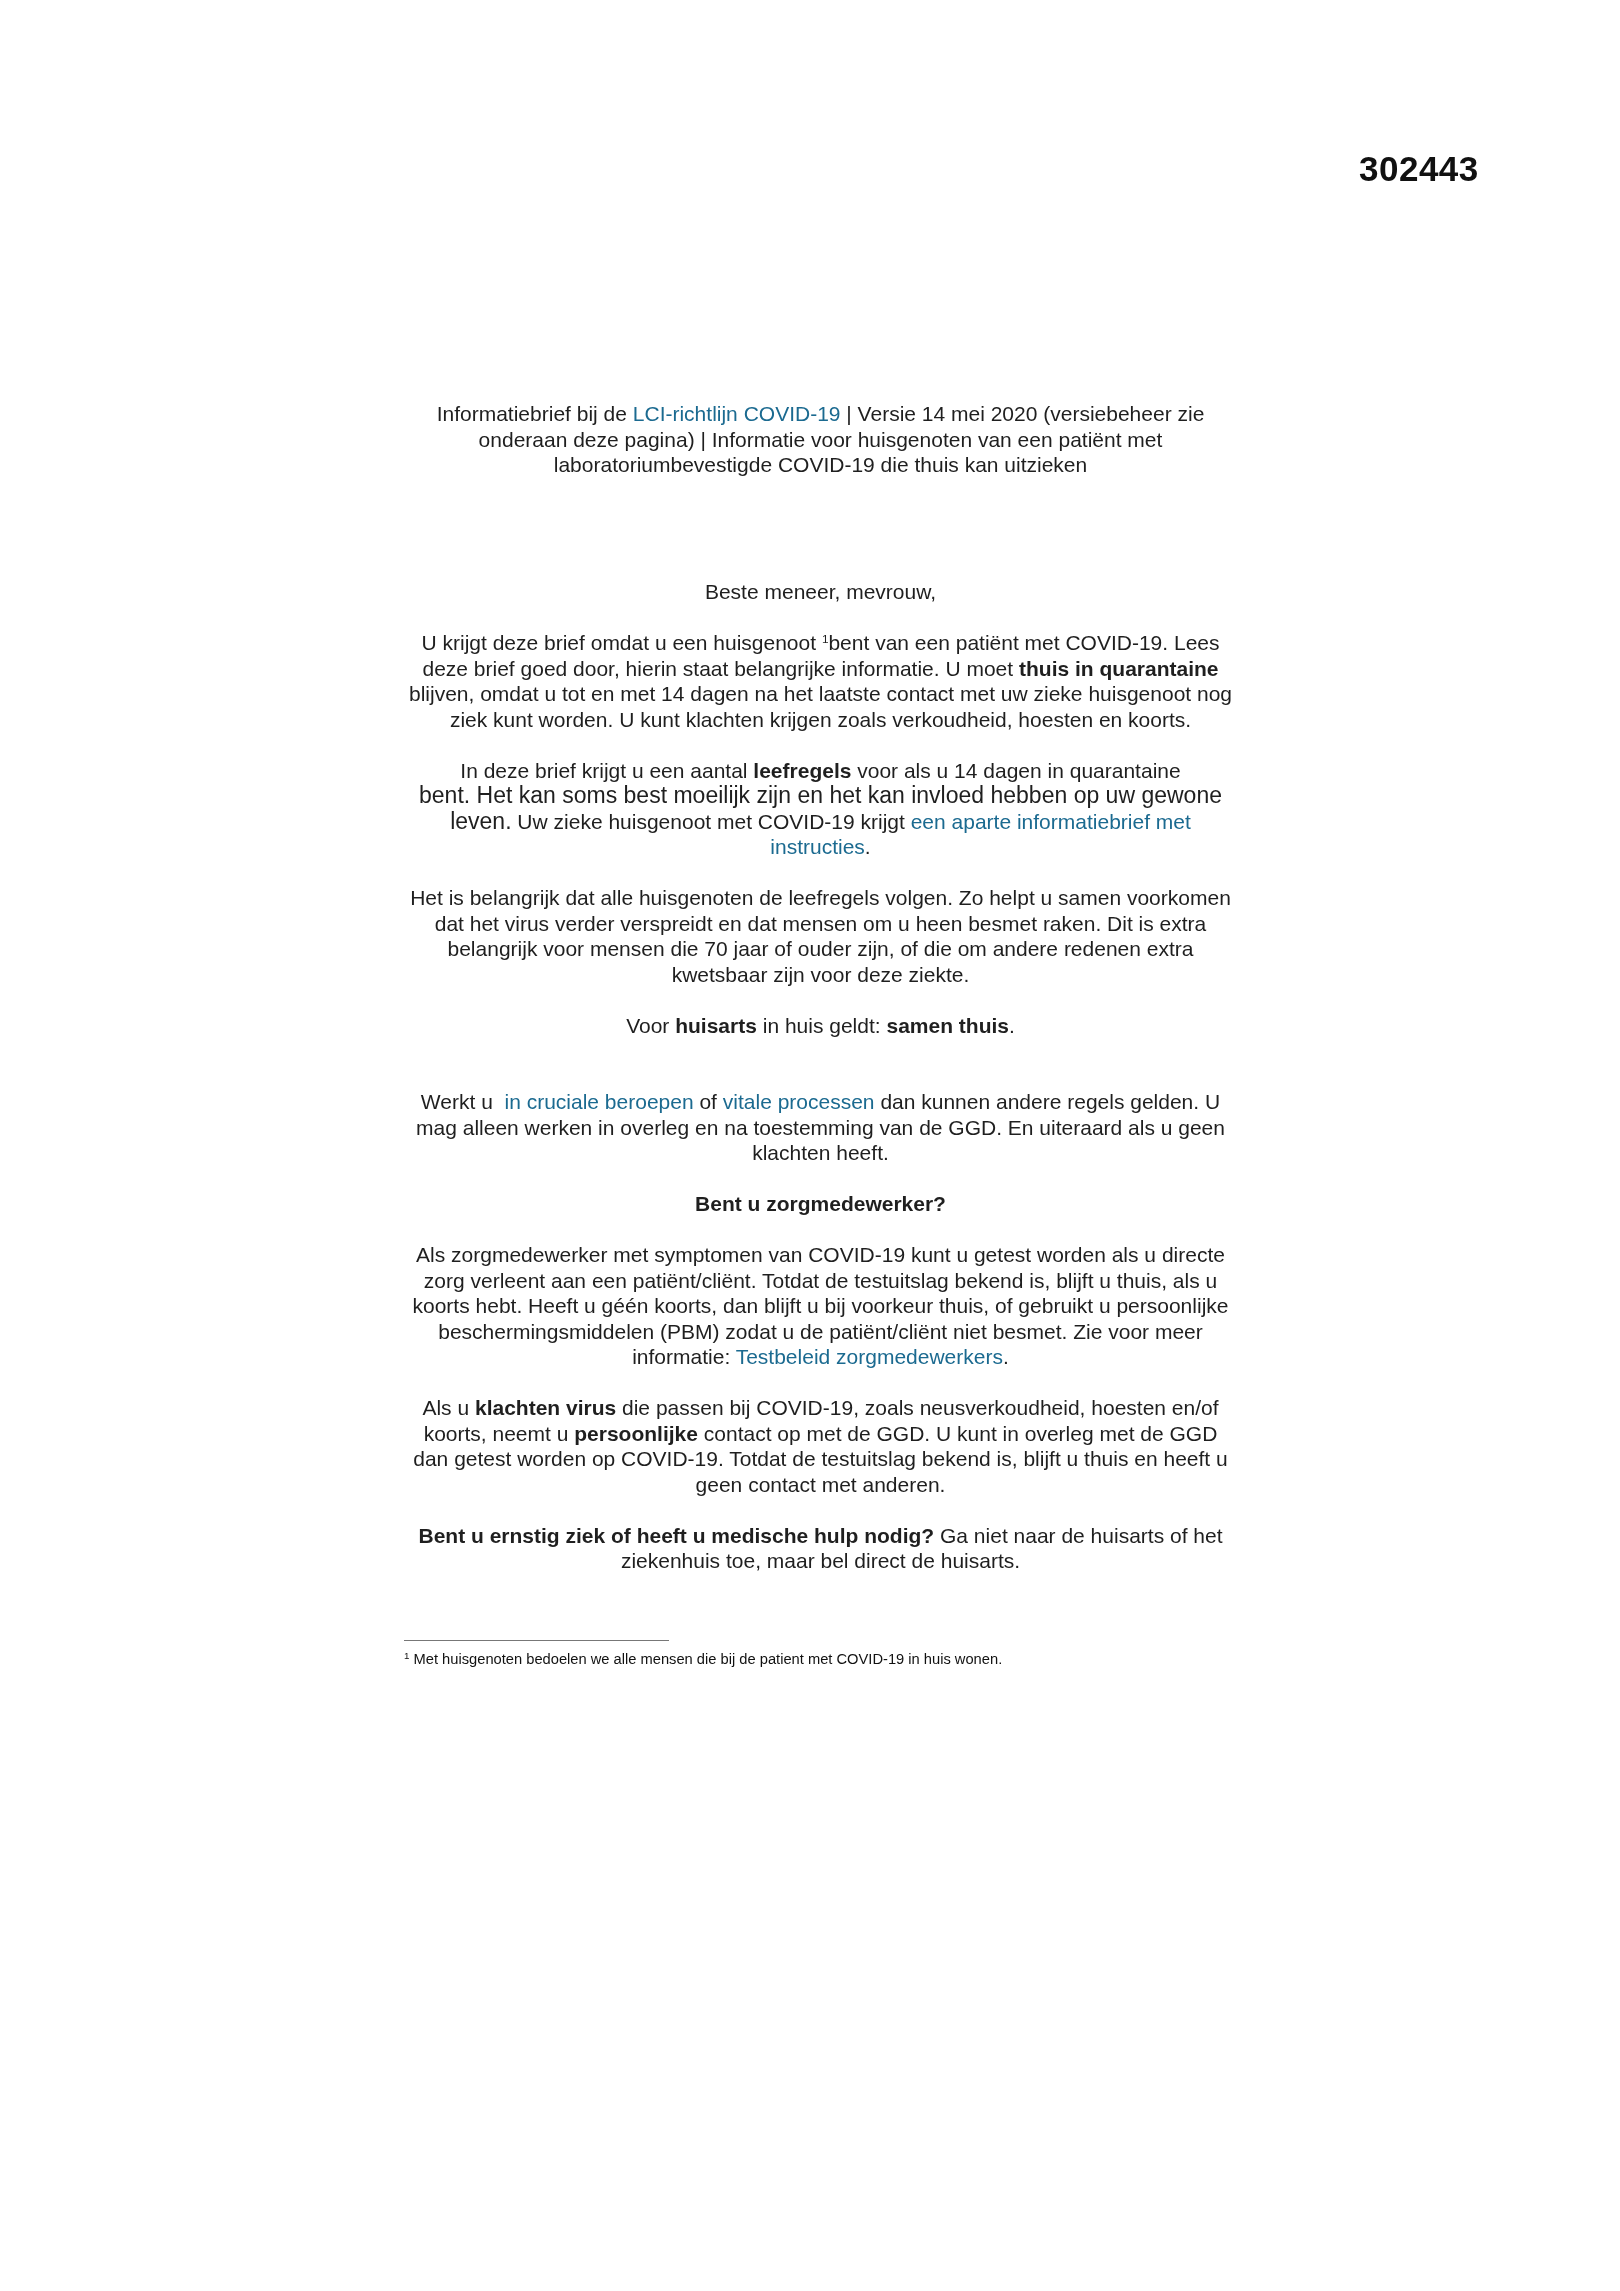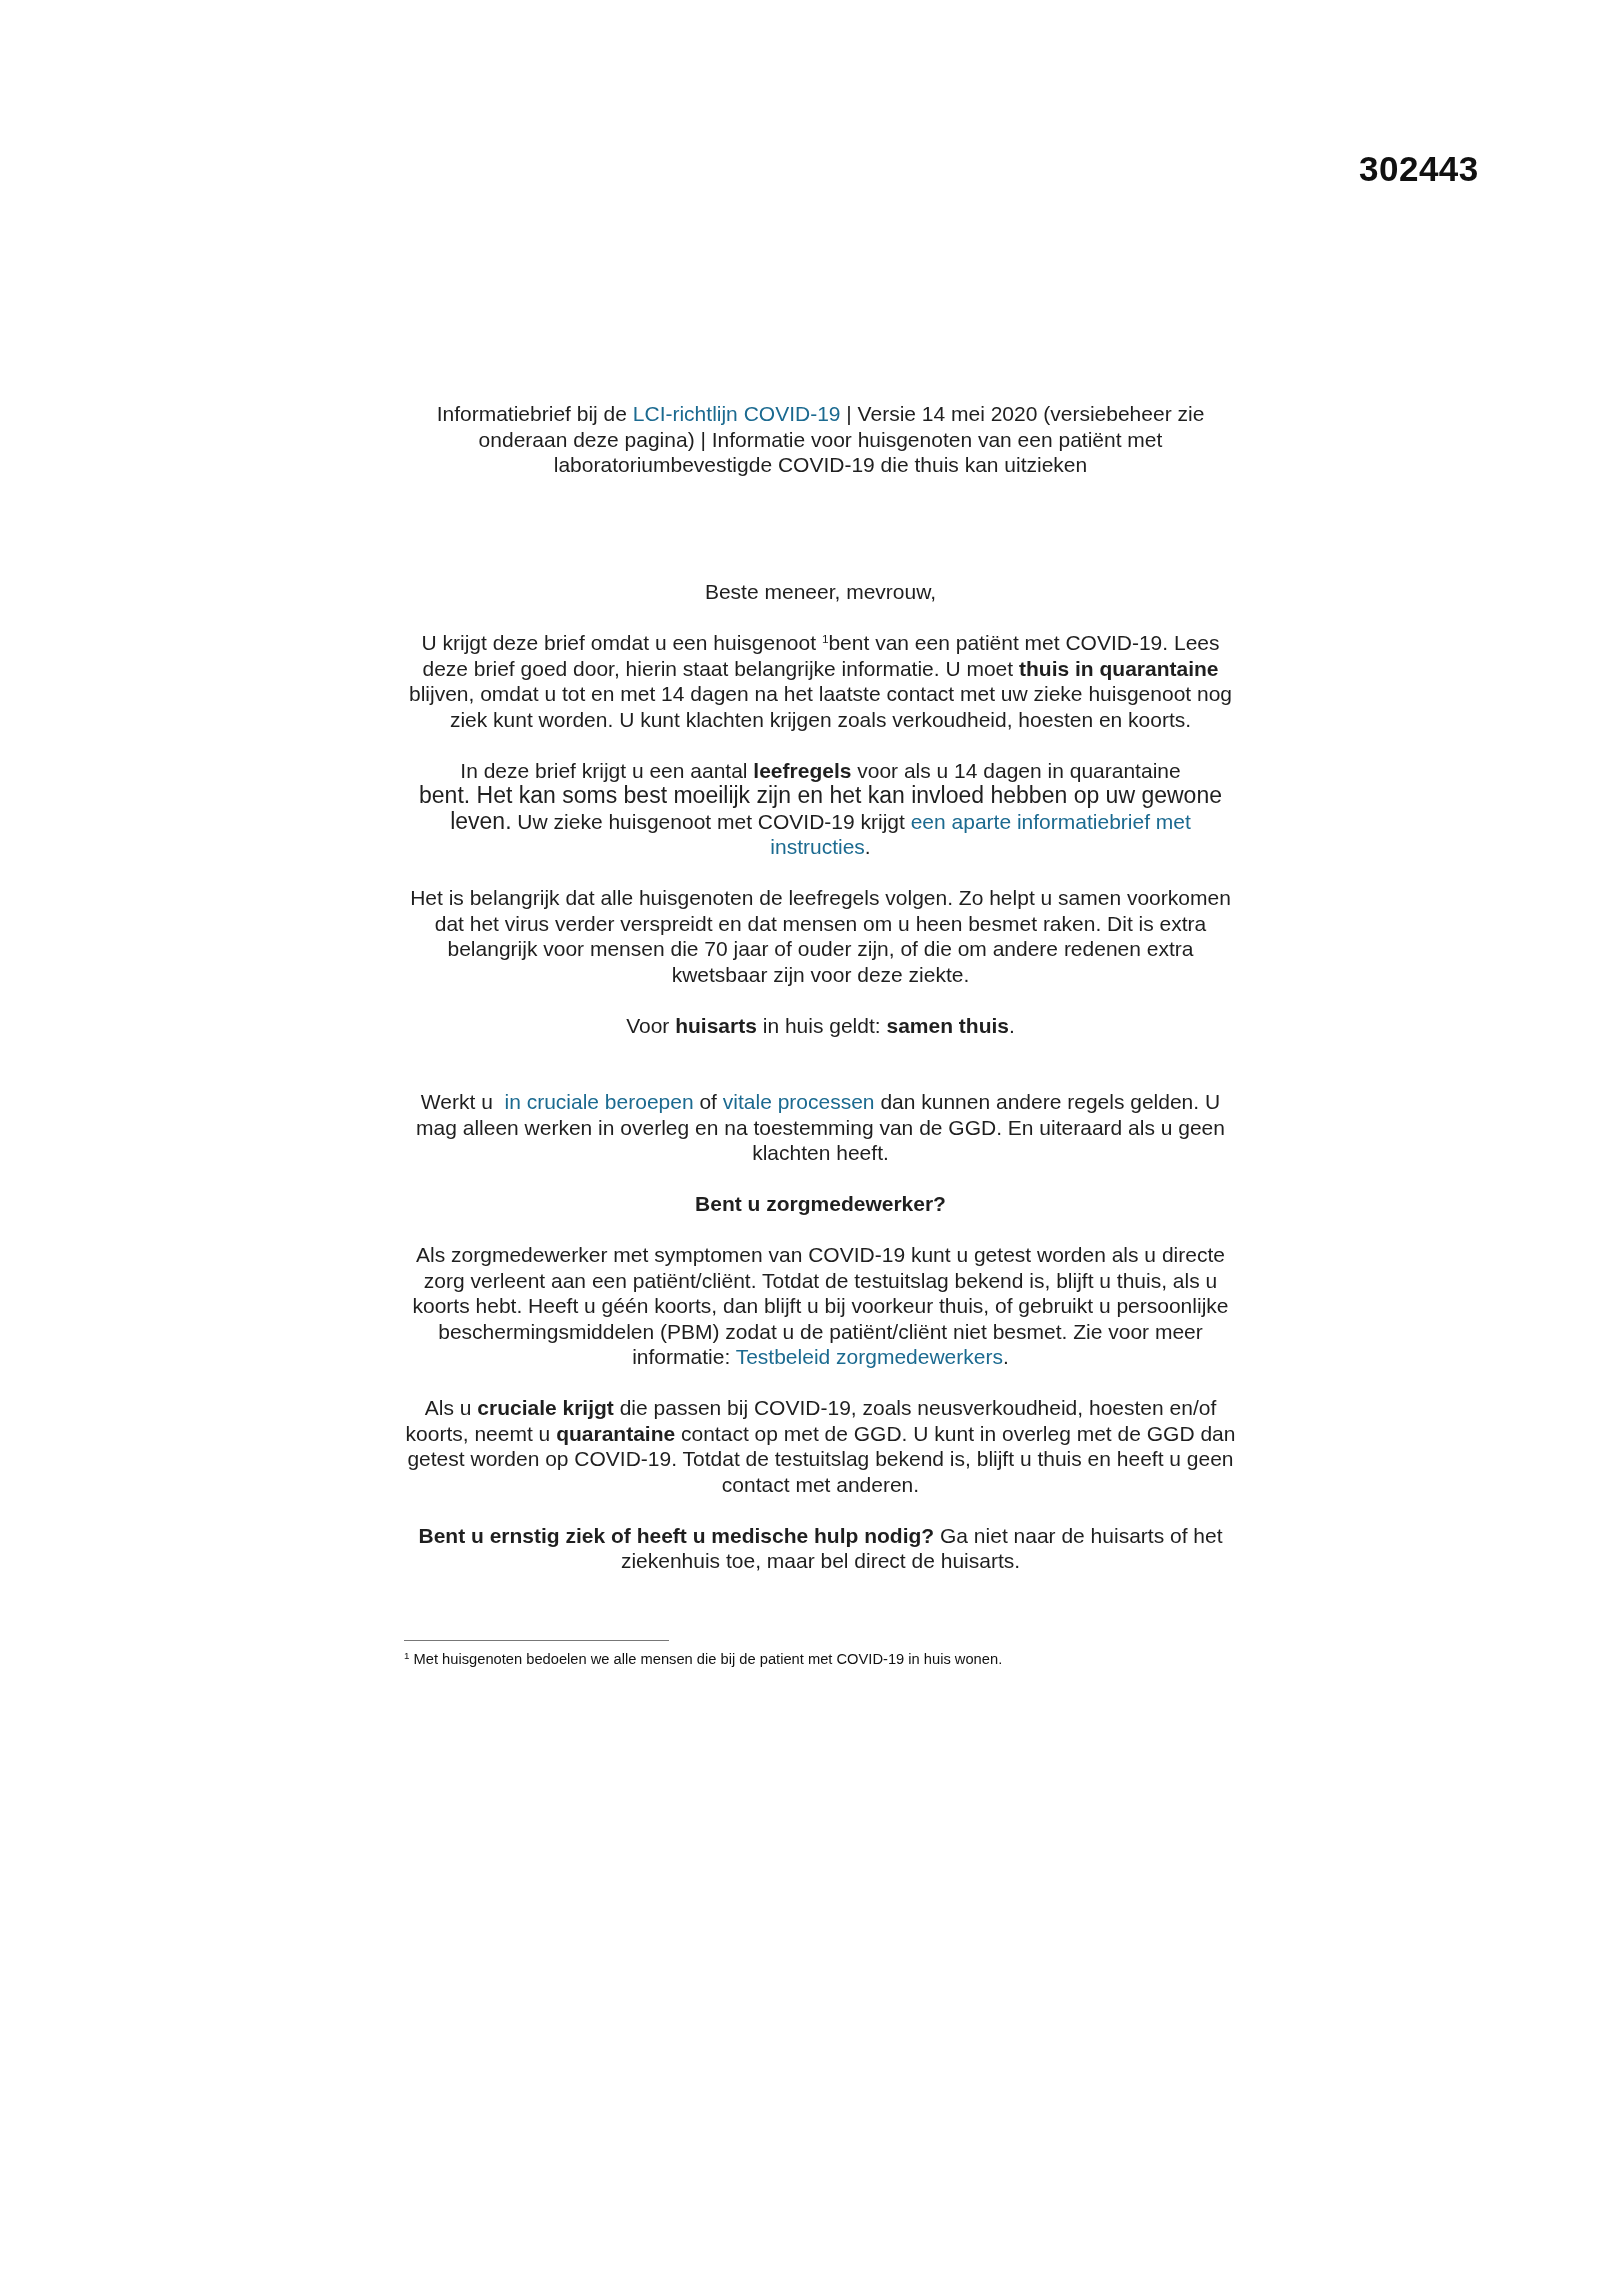--- a/index.html
+++ b/index.html
@@ -38,20 +38,20 @@
   <div class="gap"></div>
   <p><span>Voor </span><b>huisarts</b><span> in huis geldt: </span><b>samen thuis</b><span>.</span></p>
   <div class="gap"></div>
   <div class="gap"></div>
   <p><span style="white-space: pre;">Werkt u  </span><a class="link">in cruciale beroepen</a><span> of </span><a class="link">vitale processen</a><span> dan kunnen andere regels gelden. U mag alleen werken in overleg en na toestemming van de GGD. En uiteraard als u geen klachten heeft.</span></p>
   <div class="gap"></div>
   <p><b>Bent u zorgmedewerker?</b></p>
   <div class="gap"></div>
   <p><span>Als zorgmedewerker met symptomen van COVID-19 kunt u getest worden als u directe zorg verleent aan een patiënt/cliënt. Totdat de testuitslag bekend is, blijft u thuis, als u koorts hebt. Heeft u géén koorts, dan blijft u bij voorkeur thuis, of gebruikt u persoonlijke beschermingsmiddelen (PBM) zodat u de patiënt/cliënt niet besmet. Zie voor meer informatie: </span><a class="link">Testbeleid zorgmedewerkers</a><span>.</span></p>
   <div class="gap"></div>
-  <p><span>Als u </span><b>cruciale krijgt</b><span> die passen bij COVID-19, zoals neusverkoudheid, hoesten en/of koorts, neemt u </span><b>quarantaine</b><span> contact op met de GGD. U kunt in overleg met de GGD dan getest worden op COVID-19. Totdat de testuitslag bekend is, blijft u thuis en heeft u geen contact met anderen.</span></p>
+  <p><span>Als u </span><b>klachten virus</b><span> die passen bij COVID-19, zoals neusverkoudheid, hoesten en/of koorts, neemt u </span><b>persoonlijke</b><span> contact op met de GGD. U kunt in overleg met de GGD dan getest worden op COVID-19. Totdat de testuitslag bekend is, blijft u thuis en heeft u geen contact met anderen.</span></p>
   <div class="gap"></div>
   <p><b>Bent u ernstig ziek of heeft u medische hulp nodig?</b><span> Ga niet naar de huisarts of het ziekenhuis toe, maar bel direct de huisarts.</span></p>
 </div>
 
 <div class="fn-rule"></div>
 <div class="footnote"><sup>1</sup><span> Met huisgenoten bedoelen we alle mensen die bij de patient met COVID-19 in huis wonen.</span></div>
 
 
 </body></html>

